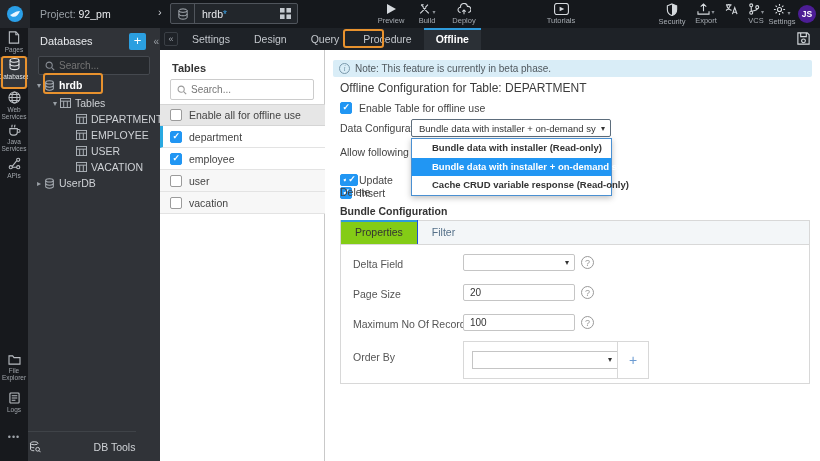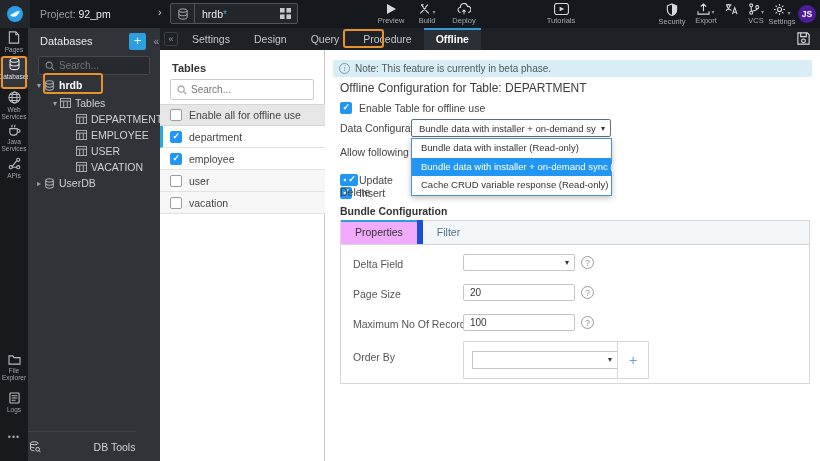--- a/index.html
+++ b/index.html
@@ -77,29 +77,29 @@
   .main { position:absolute; left:325px; top:50px; width:495px; height:411px; background:#fff; }
   .note { position:absolute; left:8px; top:10px; width:479px; height:17px; background:#d9edf7; border-radius:2px; font-size:10px; color:#50585e; display:flex; align-items:center; }
   .iicon { width:11px; height:11px; border:1px solid #7a99ac; border-radius:50%; color:#7a99ac; font-size:8px; line-height:10px; text-align:center; margin:0 5px 0 6px; font-style:italic; font-family:"Liberation Serif", serif; flex:0 0 auto; }
   .heading { position:absolute; left:15px; top:31px; font-size:12px; color:#3c3c3c; }
   .enable-row { position:absolute; left:15px; top:52px; display:flex; align-items:center; font-size:10.5px; color:#444; }
   .enable-row .cb, .op-row .cb { margin-right:7px; }
   .dc-label { position:absolute; left:15px; top:72px; font-size:10.5px; color:#444; }
   .dc-select { position:absolute; left:86px; top:69px; width:200px; height:18px; border:1px solid #5d6d7c; border-radius:2px; background:#fff; font-size:9.5px; color:#333; display:flex; align-items:center; padding:0 14px 0 7px; cursor:pointer; }
   .dc-select .sel-caret { position:absolute; right:5px; top:4px; font-size:8px; color:#333; }
   .dc-menu { position:absolute; left:86px; top:88px; width:201px; background:#fff; border:1px solid #4a90d2; box-shadow:0 2px 6px rgba(0,0,0,.25); z-index:30; }
-  .dc-option { height:18.5px; line-height:18.5px; padding-left:9px; font-size:9.5px; color:#333; white-space:nowrap; cursor:pointer; }
+  .dc-option { height:18.5px; line-height:18.5px; padding-left:20px; font-size:9.5px; color:#333; white-space:nowrap; cursor:pointer;font-weight:bold; }
   .dc-option.selected { background:#2196f3; color:#fff; }
   .ops-label { position:absolute; left:15px; top:96px; font-size:10.5px; color:#444; white-space:nowrap; }
   .op-row { position:absolute; left:15px; display:flex; align-items:center; font-size:10.5px; color:#444; }
   .bundle-label { position:absolute; left:15px; top:155px; font-size:10.5px; color:#333; font-weight:bold; }
   .propbox { position:absolute; left:15px; top:170px; width:470px; height:164px; border:1px solid #d8d8d8; background:#fff; }
   .prop-tabstrip { position:absolute; left:0; top:0; width:100%; height:24px; background:#f3f6f8; border-bottom:1px solid #d8d8d8; display:flex; }
   .prop-tab { padding:0 14px; line-height:23px; font-size:10.5px; color:#557089; cursor:pointer; }
-  .prop-tab.active { background:#f0abfc; color:#333; border-right:6px solid #1d4ed8; box-shadow:inset 0 2px 0 #2f9bdb; margin-top:-1px; line-height:24px; }
+  .prop-tab.active { background:#84cc16; color:#333; border-right:1px solid #1d4ed8; box-shadow:inset 0 2px 0 #2f9bdb; margin-top:-1px; line-height:24px; }
   .frm-label { position:absolute; left:12px; font-size:10.5px; color:#555; }
   .frm-field { position:absolute; left:122px; width:112px; height:17px; border:1px solid #c5c5c5; border-radius:2px; font-size:10px; color:#333; padding:0 6px; outline:none; background:#fff; }
   .frm-select { position:absolute; left:122px; width:112px; height:17px; border:1px solid #c5c5c5; border-radius:2px; background:#fff; cursor:pointer; }
   .frm-select .sel-caret { position:absolute; right:5px; top:3px; font-size:8px; color:#333; }
   .qicon { position:absolute; left:240px; width:13px; height:13px; border:1px solid #999; border-radius:50%; color:#999; font-size:9px; line-height:12px; text-align:center; cursor:pointer; }
   .orderby-box { position:absolute; left:122px; top:120px; width:186px; height:38px; border:1px solid #d8d8d8; display:flex; align-items:center; }
   .ob-select { position:relative; margin-left:8px; width:146px; height:18px; border:1px solid #c5c5c5; background:#fff; cursor:pointer; }
   .ob-select .sel-caret { position:absolute; right:5px; top:3px; font-size:8px; color:#333; }
   .ob-plus { width:31px; height:38px; border-left:1px solid #d8d8d8; margin-left:0; display:flex; align-items:center; justify-content:center; color:#6b9bd2; font-size:14px; cursor:pointer; position:absolute; right:0; top:-1px; }
 

